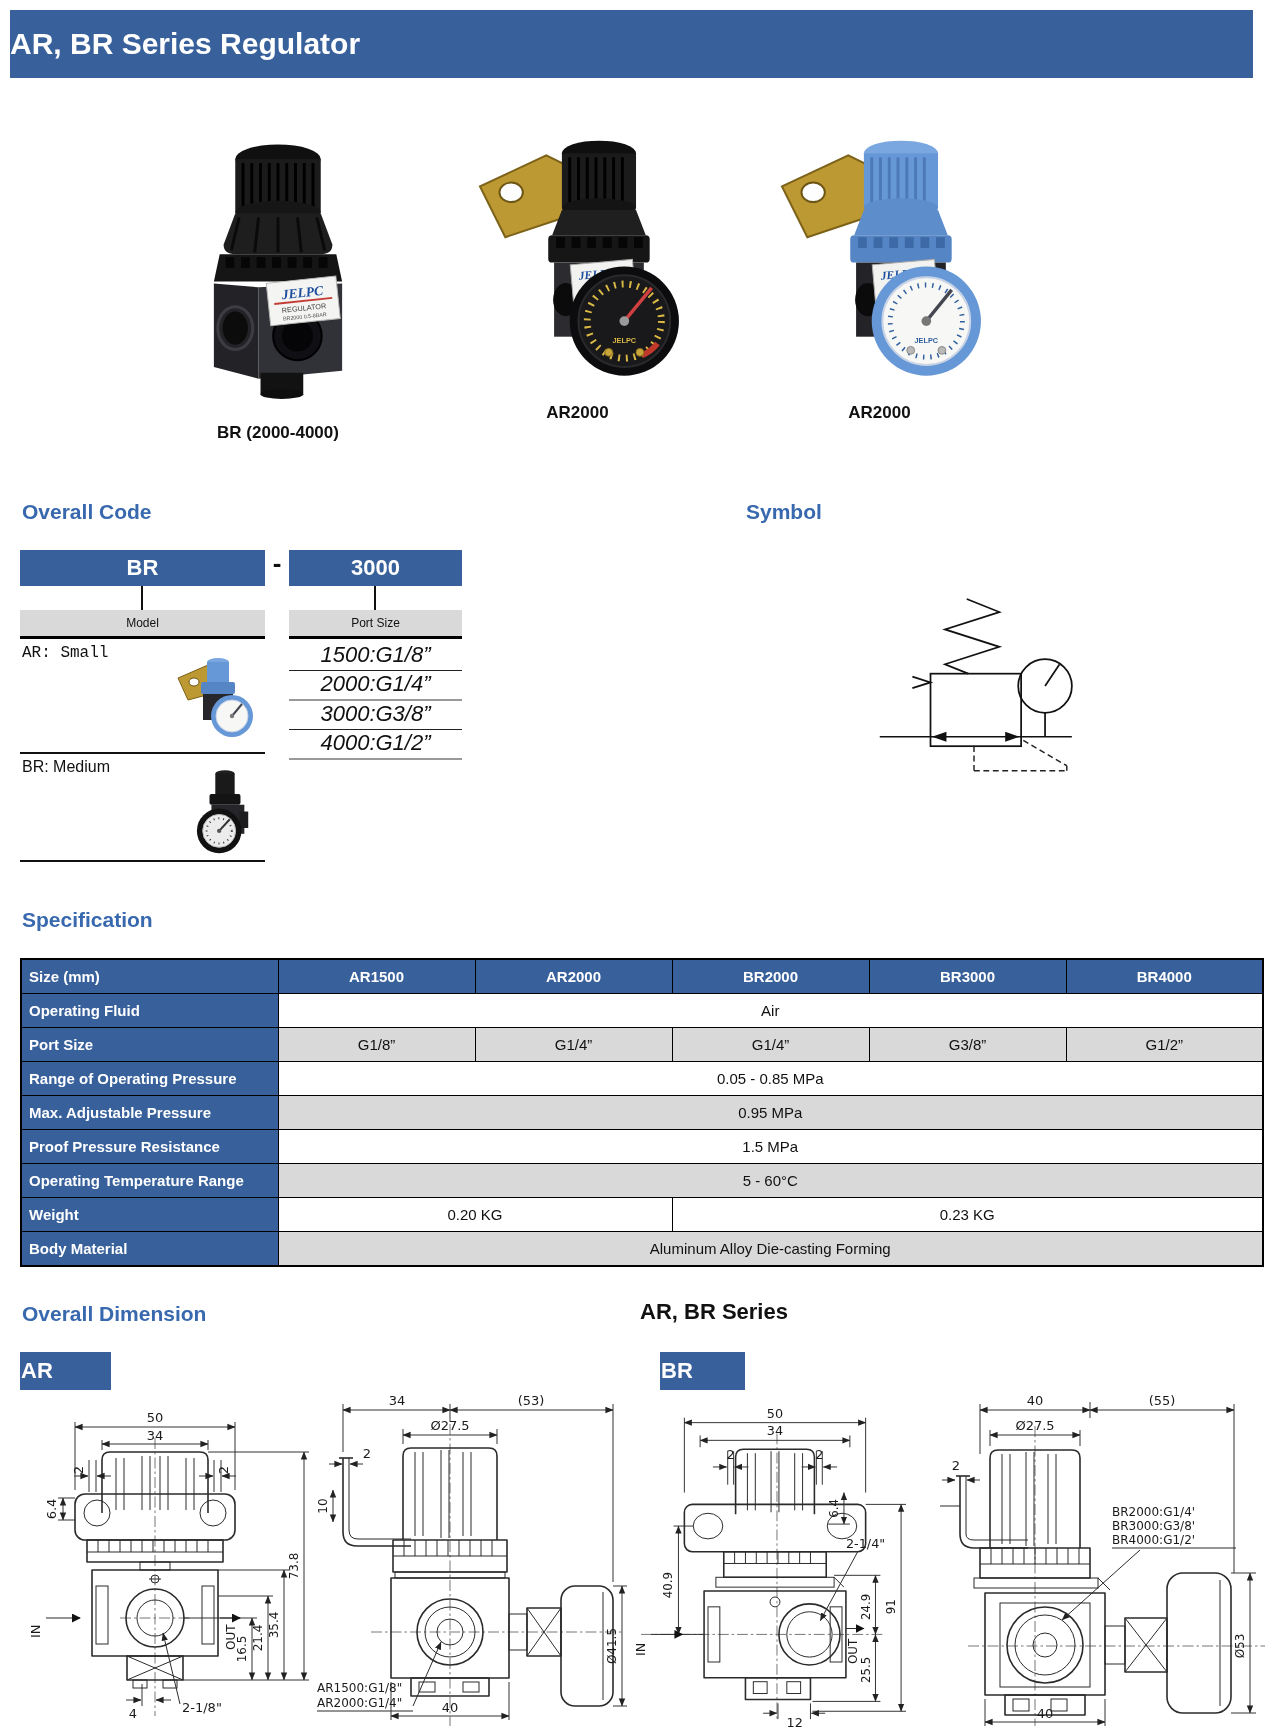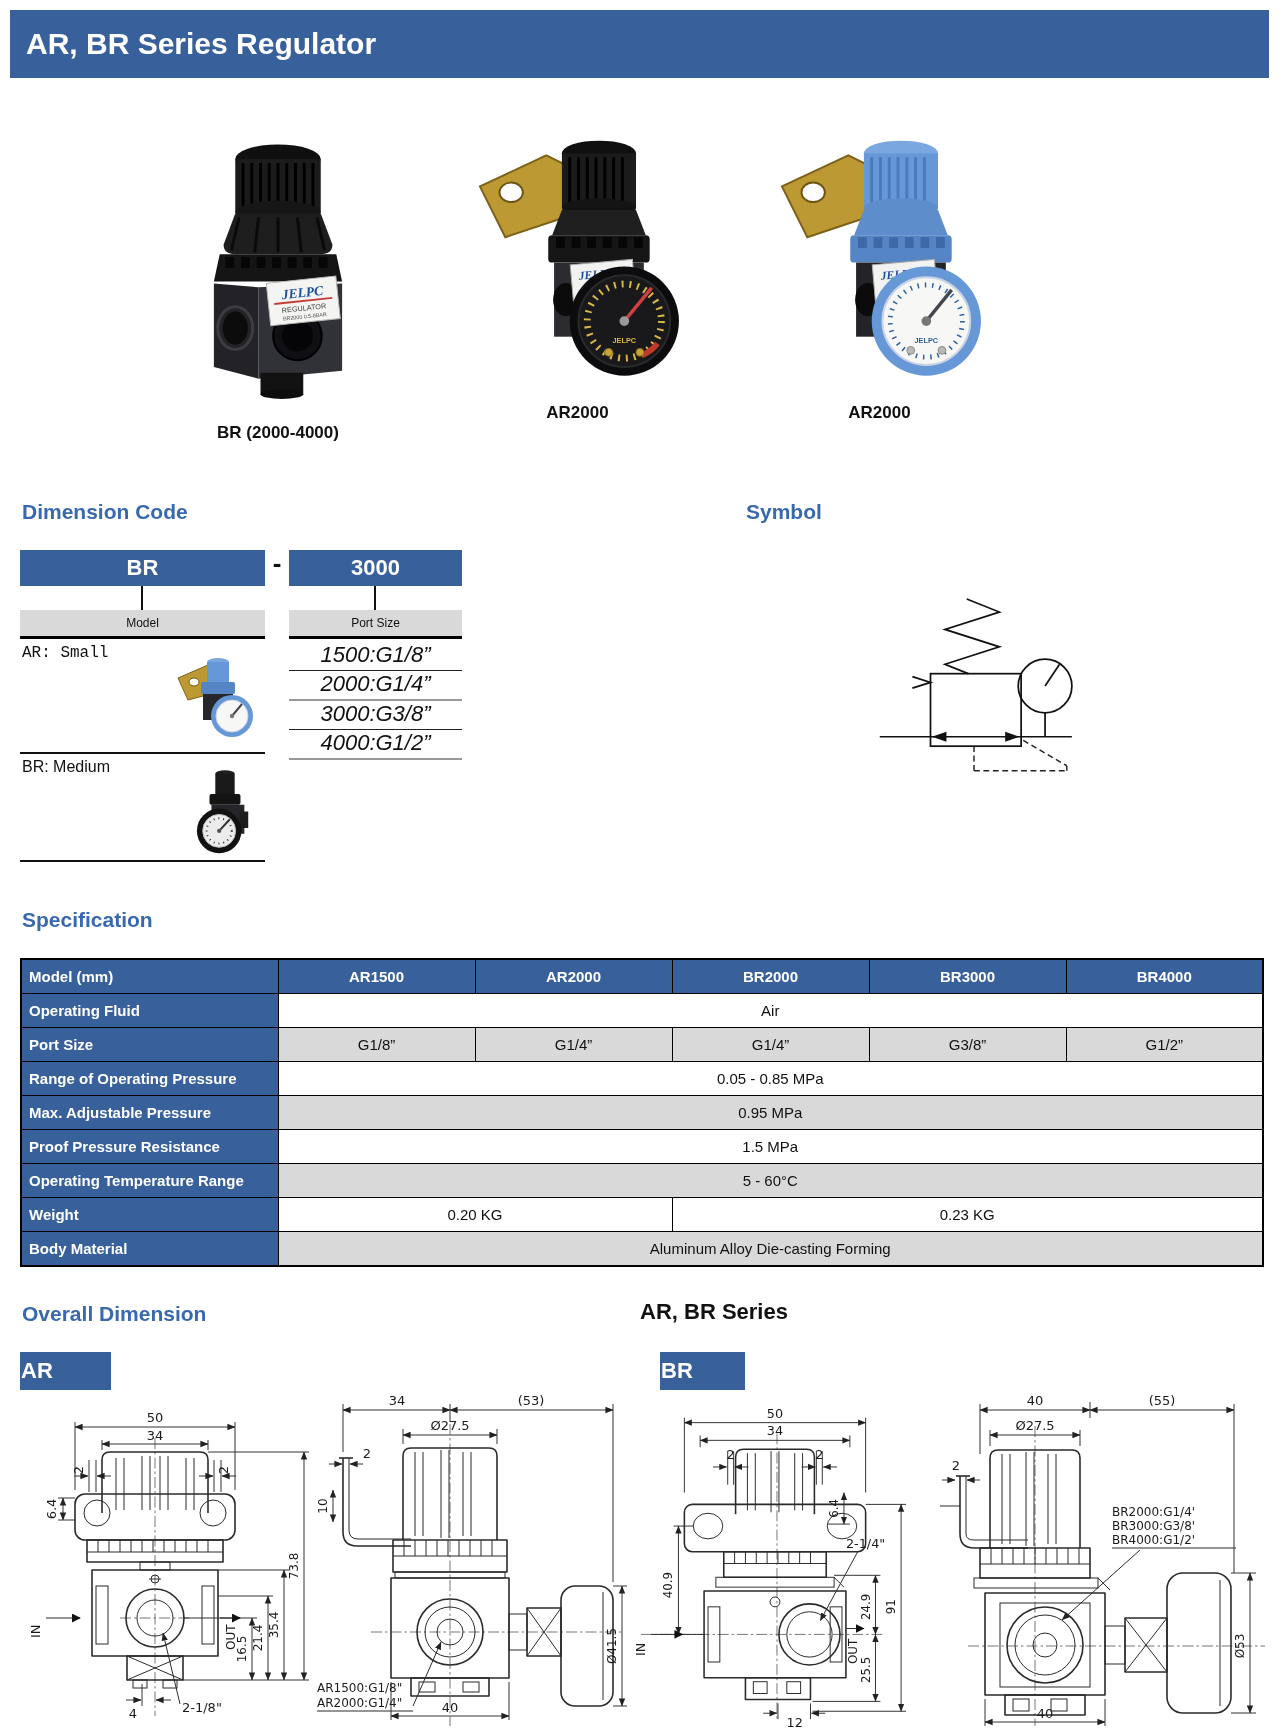--- a/index.html
+++ b/index.html
@@ -1,20 +1,20 @@
 <!DOCTYPE html>
 <html><head>
 <meta charset="utf-8">
 <style>
   html,body{margin:0;padding:0;background:#ffffff;}
   #page{position:relative;width:1279px;height:1733px;background:#fff;
         font-family:"Liberation Sans",sans-serif;overflow:hidden;}
   .abs{position:absolute;}
   .hdrbar{background:#38619C;color:#fff;font-weight:bold;font-size:30px;
-          line-height:68px;padding-left:16px;}
+          line-height:68px;padding-left:0;}
   .h2{color:#3868AE;font-weight:bold;font-size:21px;}
   .blkttl{color:#111;font-weight:bold;font-size:22px;}
   .caption{font-weight:bold;font-size:17px;color:#111;text-align:center;}
   .bluebox{background:#38619C;color:#fff;font-weight:bold;font-size:22px;
            text-align:center;line-height:36px;}
   .graybox{background:#D9D9D9;color:#111;font-size:12px;text-align:center;
            line-height:26px;border-bottom:3px solid #000;}
   .vline{background:#111;width:2px;}
   .hline{background:#111;height:2px;}
   .modeltxt{font-size:16px;color:#111;}
@@ -159,21 +159,21 @@
     <circle cx="178" cy="200" r="45" fill="#f7f7f5" stroke="#c8d4e6" stroke-width="2"></circle>
     <circle cx="178" cy="200" r="37" fill="none" stroke="#2e5f9e" stroke-width="5" stroke-dasharray="1.5 6"></circle>
     <line x1="178" y1="200" x2="204" y2="168" stroke="#44474f" stroke-width="3.5"></line>
     <circle cx="178" cy="200" r="5" fill="#777"></circle>
     <text x="178" y="222" text-anchor="middle" font-size="7.5" font-weight="bold" fill="#2e5f9e">JELPC</text>
     <circle cx="162" cy="230" r="4" fill="#b9b9b9" stroke="#888"></circle>
     <circle cx="194" cy="230" r="4" fill="#b9b9b9" stroke="#888"></circle>
   </svg>
   <div class="abs caption" style="left:752px;top:403px;width:255px;">AR2000</div>
 
-  <div class="abs h2" style="left:22px;top:500px;">Dimension Code</div>
+  <div class="abs h2" style="left:22px;top:500px;">Overall Code</div>
 
   <div class="abs bluebox" style="left:20px;top:550px;width:245px;height:36px;">BR</div>
   <div class="abs" style="left:266px;top:548px;width:22px;text-align:center;font-size:26px;font-weight:bold;color:#111;">-</div>
   <div class="abs bluebox" style="left:289px;top:550px;width:173px;height:36px;">3000</div>
 
   <div class="abs vline" style="left:141px;top:586px;height:24px;"></div>
   <div class="abs vline" style="left:374px;top:586px;height:24px;"></div>
 
   <div class="abs graybox" style="left:20px;top:610px;width:245px;height:26px;">Model</div>
   <div class="abs graybox" style="left:289px;top:610px;width:173px;height:26px;">Port Size</div>
@@ -243,21 +243,21 @@
     <colgroup>
         <col style="width:257px">
         <col style="width:197px">
         <col style="width:197px">
         <col style="width:197px">
         <col style="width:197px">
         <col style="width:197px">
       </colgroup>
     <tbody>
         <tr>
-      <td class="lblcell">Model (mm)</td>
+      <td class="lblcell">Size (mm)</td>
       <td class="colhead">AR1500</td>
       <td class="colhead">AR2000</td>
       <td class="colhead">BR2000</td>
       <td class="colhead">BR3000</td>
       <td class="colhead">BR4000</td>
     </tr>
     <tr>
       <td class="lblcell">Operating Fluid</td>
       <td class="cw" colspan="5">Air</td>
     </tr>

